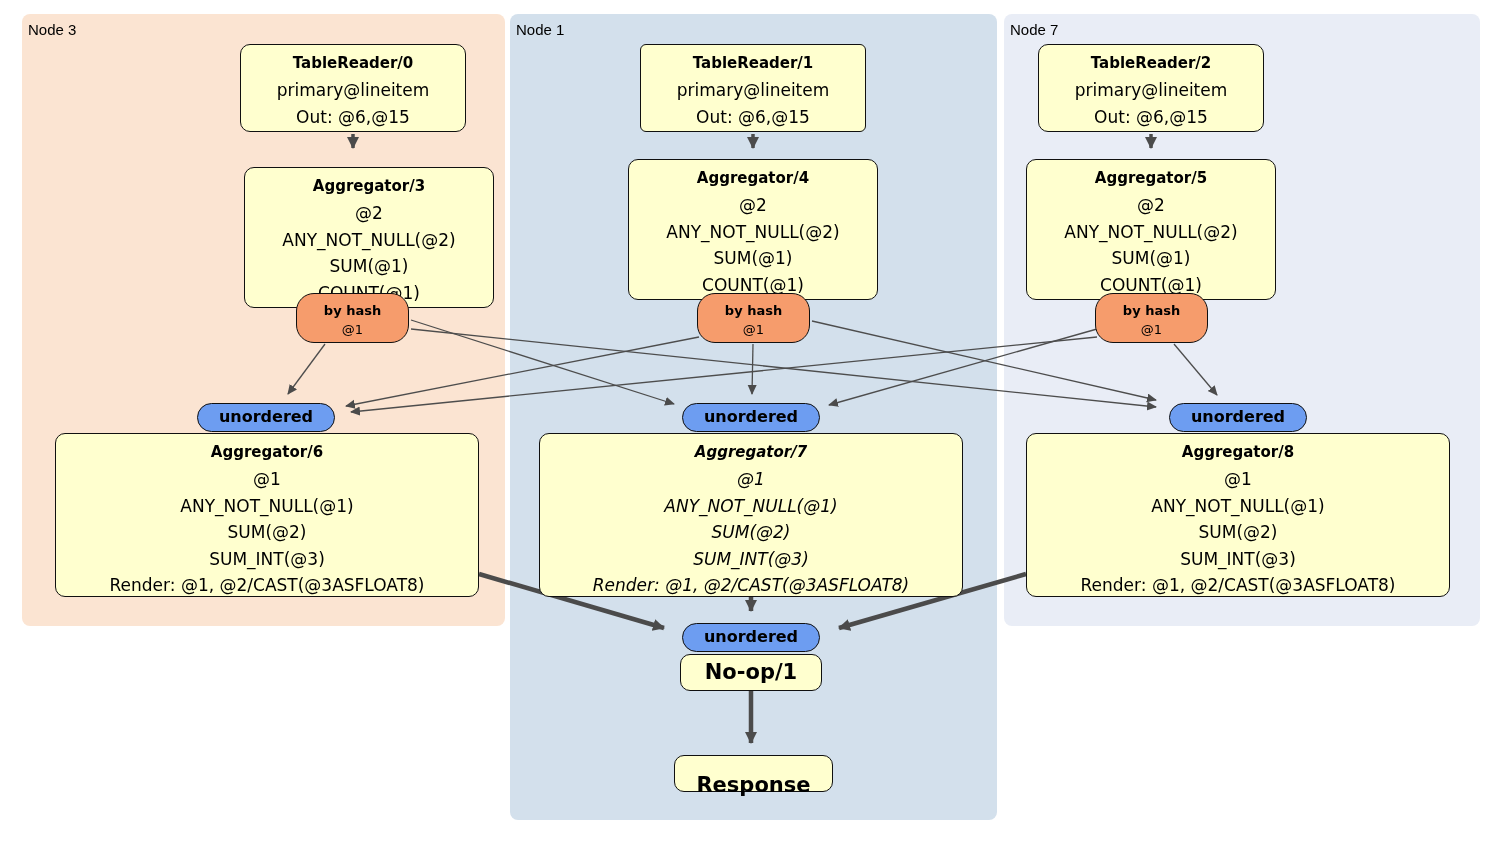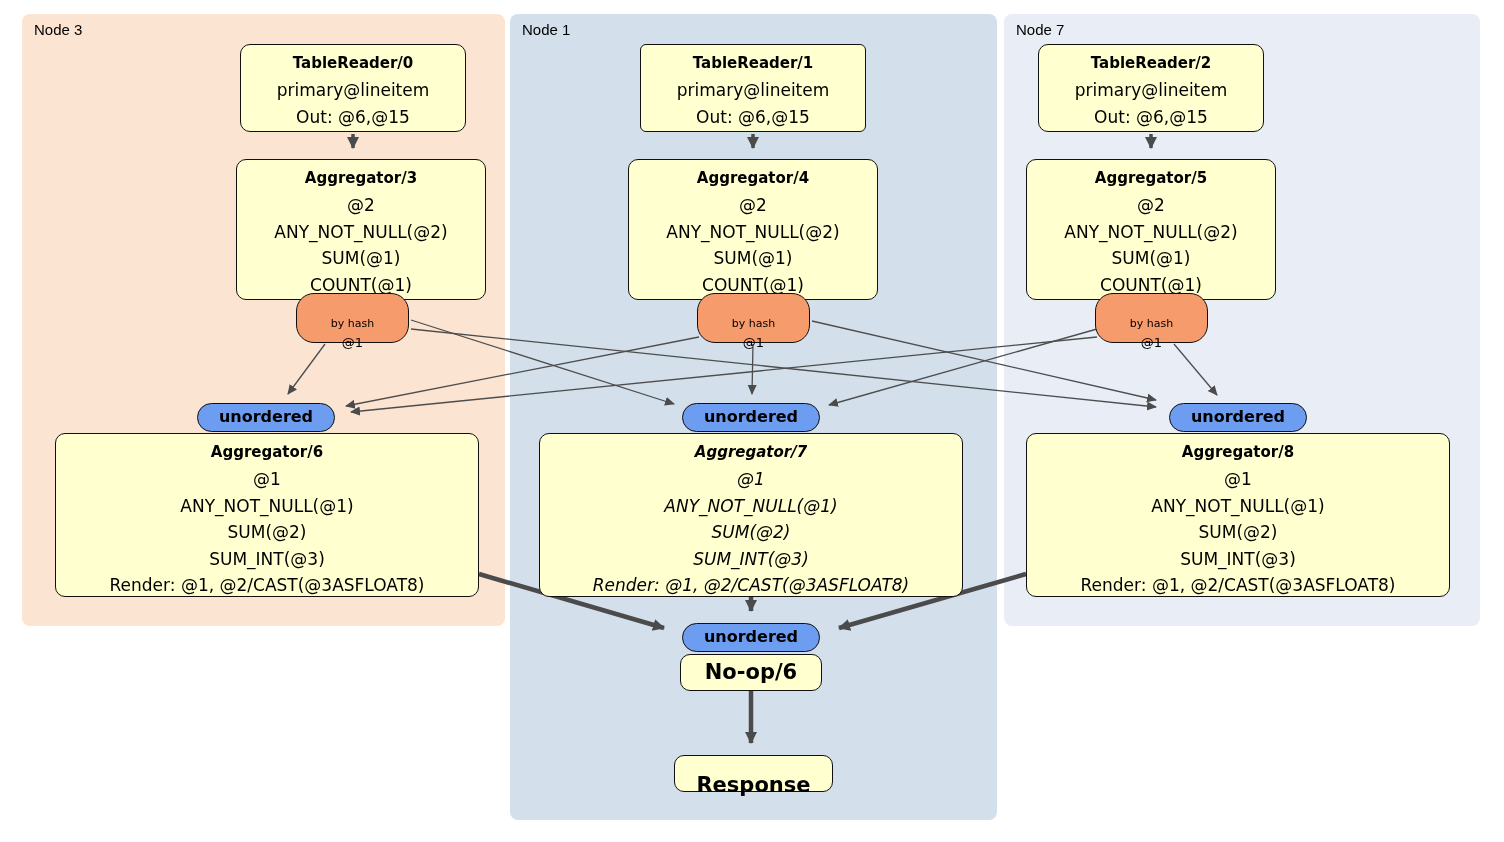--- a/index.html
+++ b/index.html
@@ -5,44 +5,44 @@
   html,body{margin:0;padding:0;background:#ffffff;}
   .canvas{
     position:relative;width:1504px;height:842px;background:#ffffff;
     font-family:"DejaVu Sans",sans-serif;color:#000;overflow:hidden;
   }
   .region{position:absolute;border-radius:8px;z-index:1;}
   .region.r3{left:22px;top:14px;width:483px;height:612px;background:var(--node3-bg,#FBE4D2);}
   .region.r1{left:510px;top:14px;width:487px;height:806px;background:var(--node1-bg,#D3E0EC);}
   .region.r2{left:1004px;top:14px;width:476px;height:612px;background:var(--node2-bg,#E9EDF6);}
   .region-label{
-    position:absolute;top:7px;left:12px;font-family:"Liberation Sans",sans-serif;
+    position:absolute;top:7px;left:6px;font-family:"Liberation Sans",sans-serif;
     font-size:15px;color:#000;
   }
   svg.edges{position:absolute;left:0;top:0;z-index:2;}
   .box{
     position:absolute;background:var(--processor-fill,#FFFFCF);
     border:1.6px solid #101010;border-radius:10px;text-align:center;
     padding-top:5px;box-sizing:border-box;z-index:3;
   }
   .box .title{font-weight:bold;font-size:15px;line-height:27px;white-space:nowrap;}
   .box .line{font-size:17px;line-height:26.5px;white-space:nowrap;}
   .tr{width:226px;height:88px;top:44px;}
   .tr0{left:240px;} .tr1{left:640px;border-radius:6px;} .tr2{left:1038px;}
   .aggtop{width:250px;height:141px;top:159px;}
-  .agg3{left:236px;} .agg4{left:628px;} .agg5{left:1026px;}
+  .agg3{left:244px;margin-top:8px;} .agg4{left:628px;} .agg5{left:1026px;}
   .aggbot{width:424px;height:164px;top:433px;}
   .agg6{left:55px;} .agg7{left:539px;font-style:italic;} .agg8{left:1026px;}
   .router{
     position:absolute;width:113px;height:50px;top:293px;
     background:var(--router-fill,#F69C6C);border:1.6px solid #101010;
     border-radius:18px;text-align:center;z-index:4;box-sizing:border-box;
   }
   .router.rt0{left:296px;} .router.rt1{left:697px;} .router.rt2{left:1095px;}
-  .router .rlabel{font-weight:normal;font-size:11px;line-height:23px;margin-top:18px;}
+  .router .rlabel{font-weight:bold;font-size:13px;line-height:23px;margin-top:5px;}
   .router .rdetail{font-size:13px;line-height:16px;}
   .sync{
     position:absolute;width:138px;height:29px;top:403px;
     background:var(--sync-fill,#6D9DF1);border:1.6px solid #101010;
     border-radius:15px;text-align:center;z-index:4;box-sizing:border-box;
     font-weight:bold;font-size:16px;line-height:26px;
   }
   .sync.sy0{left:197px;} .sync.sy1{left:682px;} .sync.sy2{left:1169px;}
   .sync.final{left:682px;top:623px;}
   .noop{left:680px;top:654px;width:142px;height:37px;padding-top:0;}
@@ -175,19 +175,19 @@
     <div class="line">ANY_NOT_NULL(@1)</div>
     <div class="line">SUM(@2)</div>
     <div class="line">SUM_INT(@3)</div>
     <div class="line">Render: @1, @2/CAST(@3ASFLOAT8)</div>
   </div>
 
   <div class="sync final">
     <span>unordered</span>
   </div>
   <div class="box noop">
-    <div class="title">No-op/6</div>
+    <div class="title">No-op/1</div>
   </div>
   <div class="box response">
     <div class="title">Response</div>
   </div>
 
 </div>
 
 </body></html>

